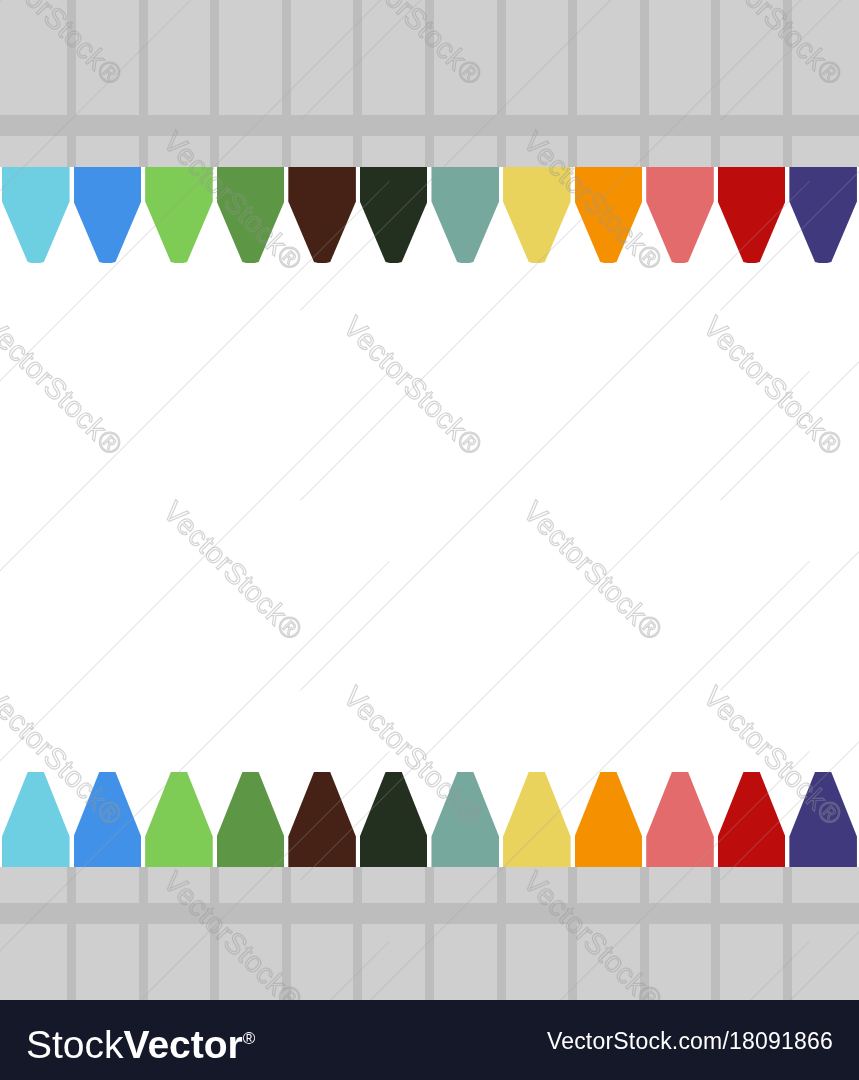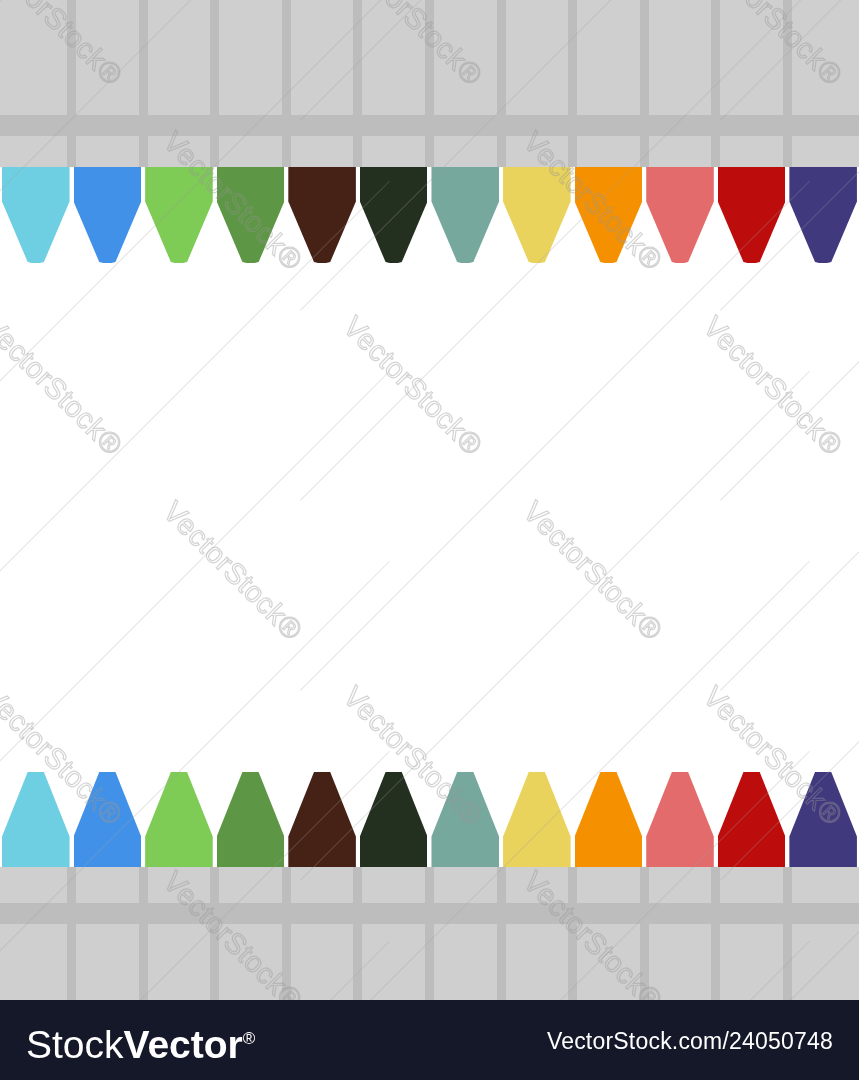--- a/index.html
+++ b/index.html
@@ -318,16 +318,16 @@
         <div class="wm-line" style="left: 300px; top: 1450px;"></div>
         <div class="wm-line" style="left: 720px; top: 1450px;"></div>
       </div>
 
   </div>
 
   <div id="footer">
     <div id="footer-logo">
       <span class="logo-light">Stock</span><span class="logo-bold">Vector</span><span class="logo-reg">®</span>
     </div>
-    <div id="footer-url">VectorStock.com/24050748</div>
+    <div id="footer-url">VectorStock.com/18091866</div>
   </div>
 
 </div>
 
 </body></html>

